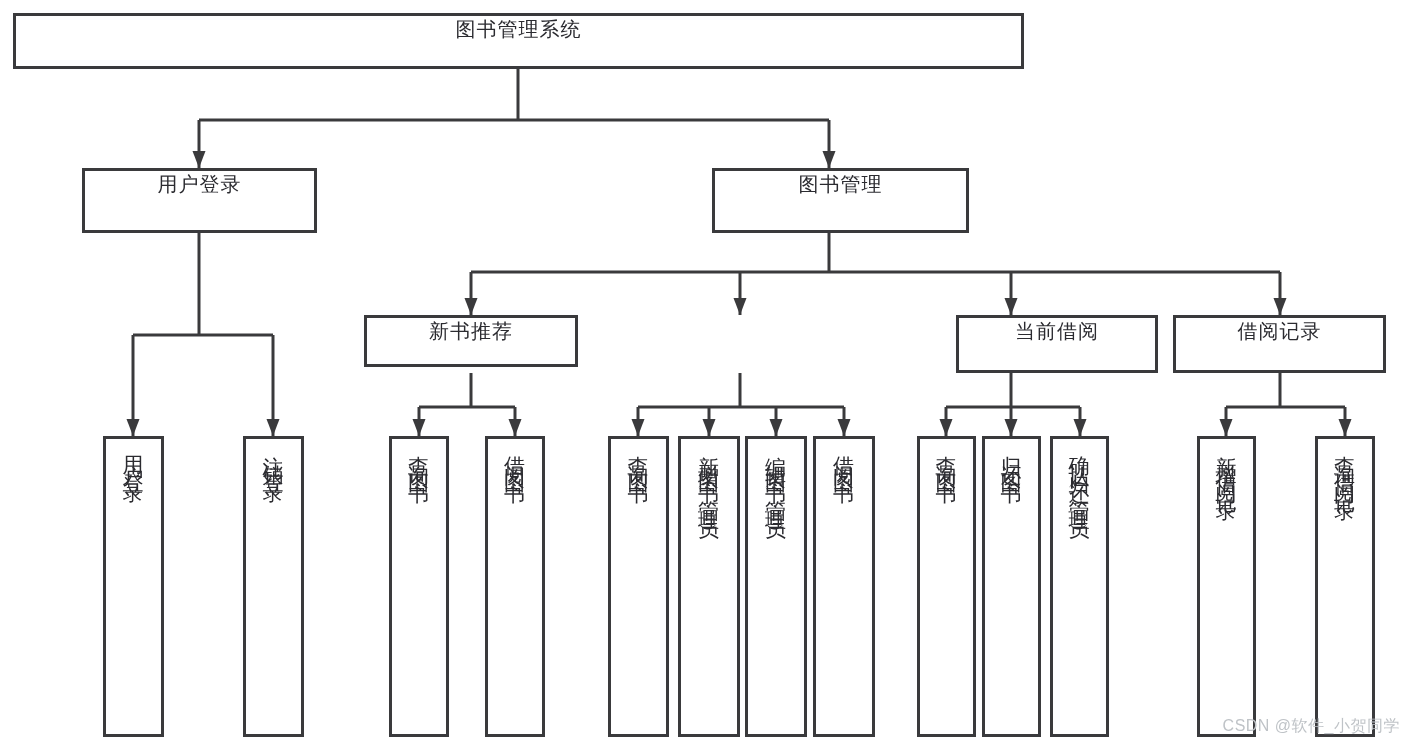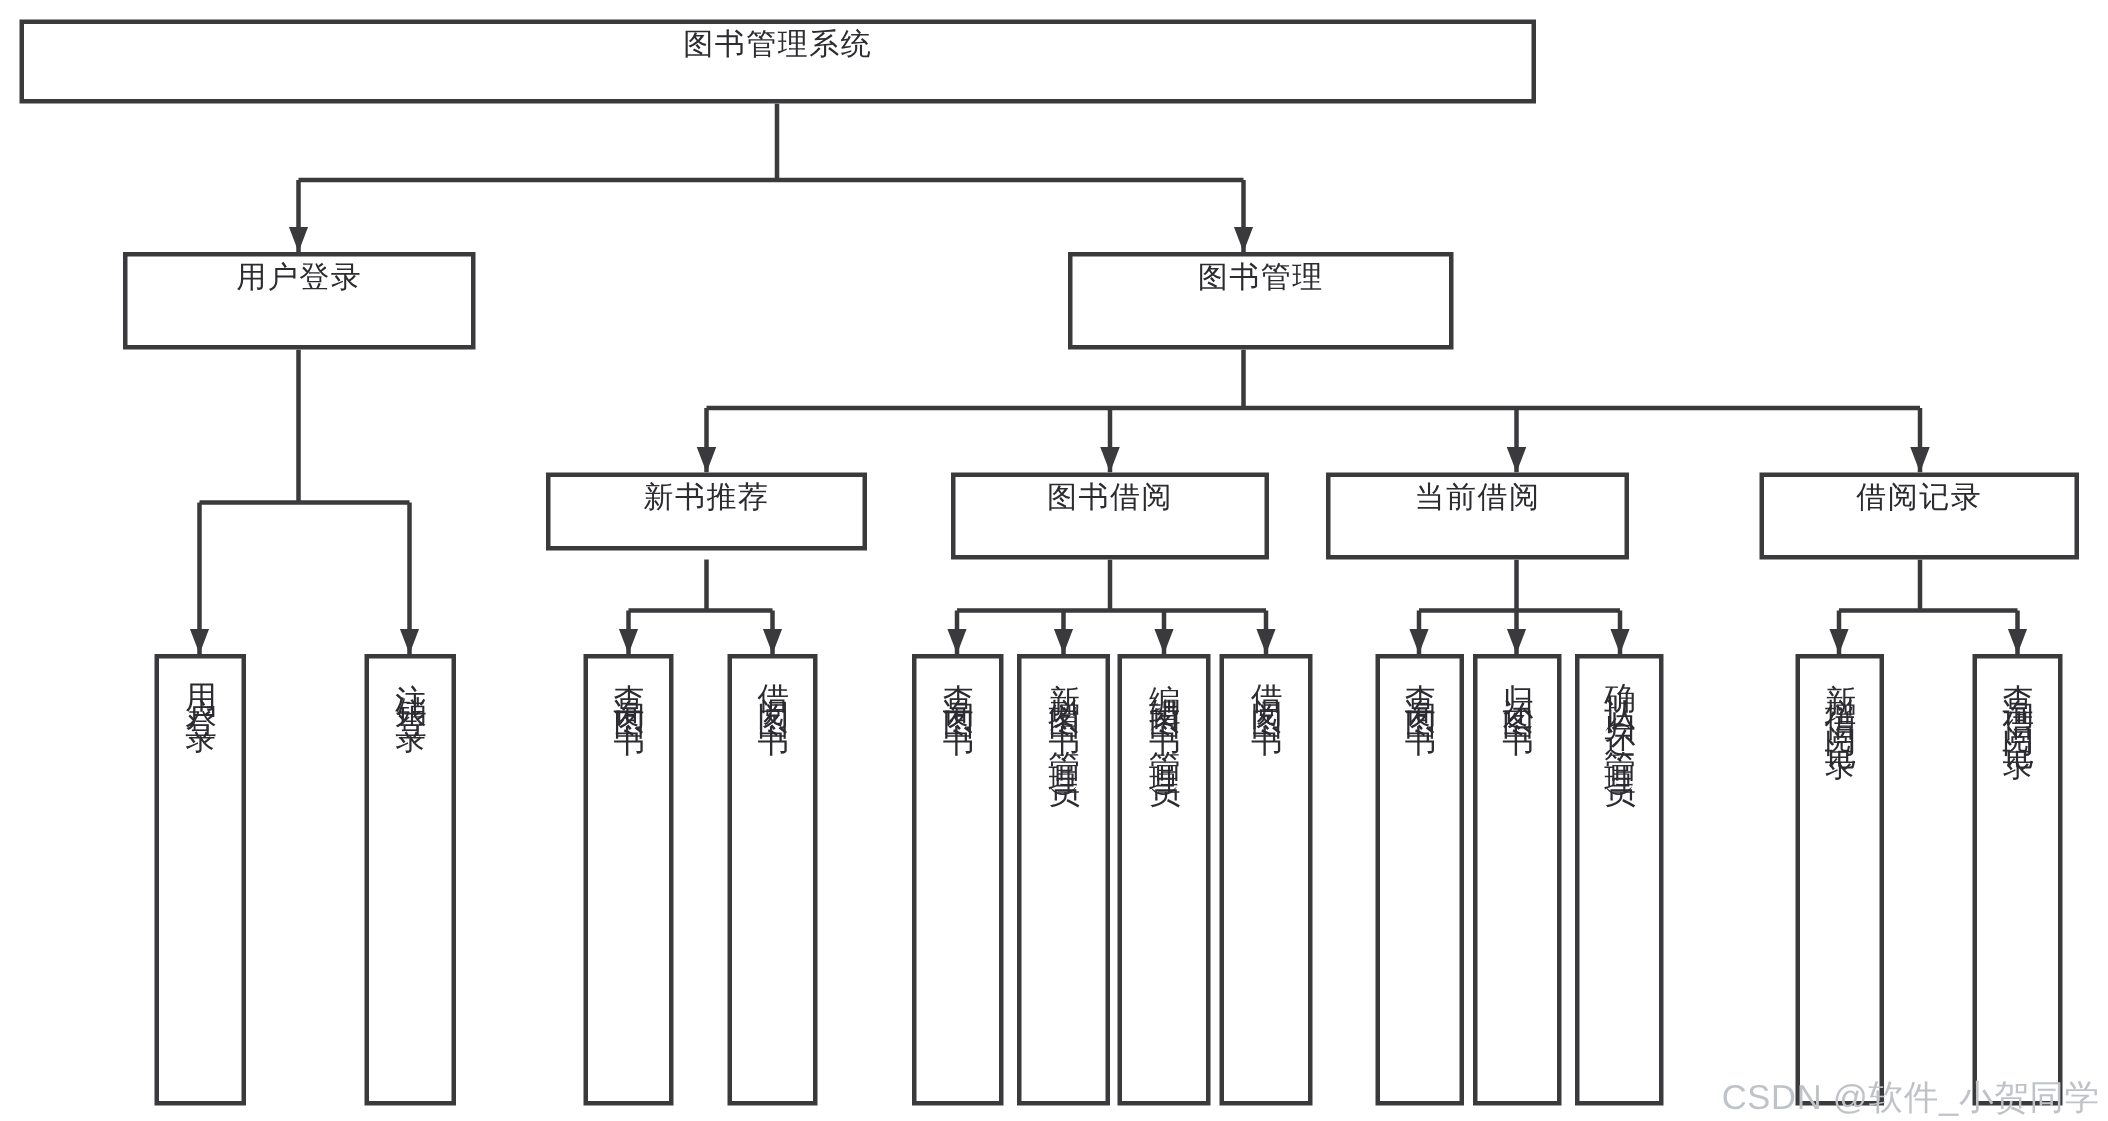--- a/index.html
+++ b/index.html
@@ -47,21 +47,21 @@
     text-orientation: mixed;
     font-size: 21px;
     letter-spacing: 9px;
     line-height: 1;
   }
   .watermark {
     position: absolute;
     right: 5px;
     top: 716px;
     z-index: 5;
-    font-size: 23px;
+    font-size: 16px;
     color: var(--watermark);
     letter-spacing: 0.5px;
     white-space: nowrap;
     text-align: right;
   }
 </style>
 </head>
 <body>
 
 <div class="canvas">
@@ -129,24 +129,21 @@
   <div class="node h" style="left:82px;top:168px;width:235px;height:65px">
     <span>用户登录</span>
   </div>
   <div class="node h" style="left:712px;top:168px;width:257px;height:65px">
     <span>图书管理</span>
   </div>
 
   <div class="node h" style="left:364px;top:315px;width:214px;height:52px">
     <span>新书推荐</span>
   </div>
-  <div class="node h" style="left:634px;top:315px;width:212px;height:58px">
-    <span>图书借阅</span>
-  </div>
-  <div class="node h" style="left:884px;top:315px;width:202px;height:58px">
+  <div class="node h" style="left:956px;top:315px;width:202px;height:58px">
     <span>当前借阅</span>
   </div>
   <div class="node h" style="left:1173px;top:315px;width:213px;height:58px">
     <span>借阅记录</span>
   </div>
 
   <div class="node v" style="left:103px;top:436px;width:61px;height:301px">
     <span>用户登录</span>
   </div>
   <div class="node v" style="left:243px;top:436px;width:61px;height:301px">

